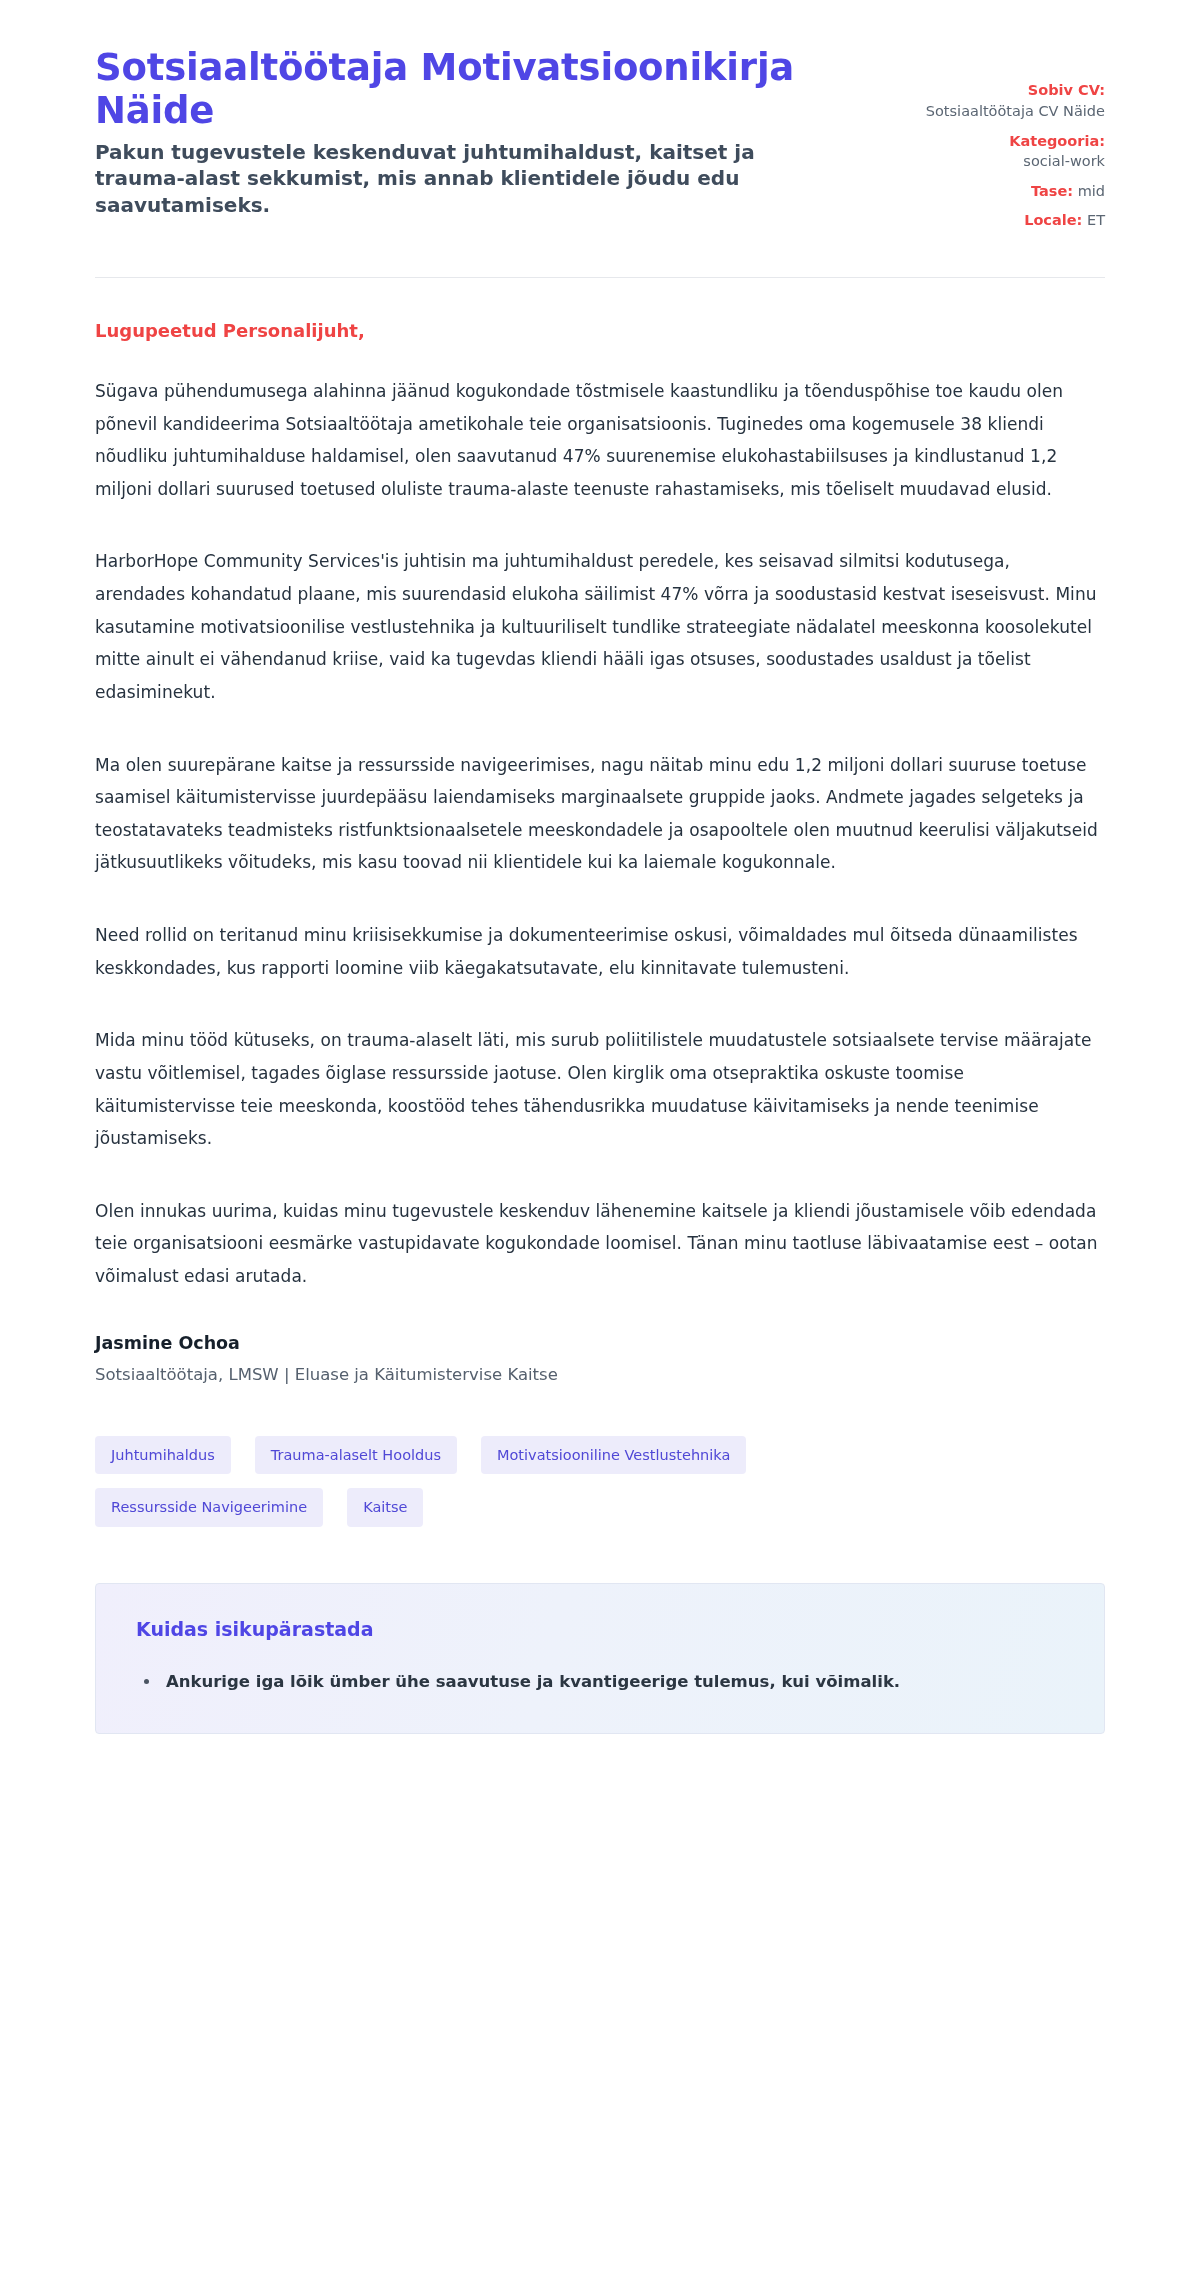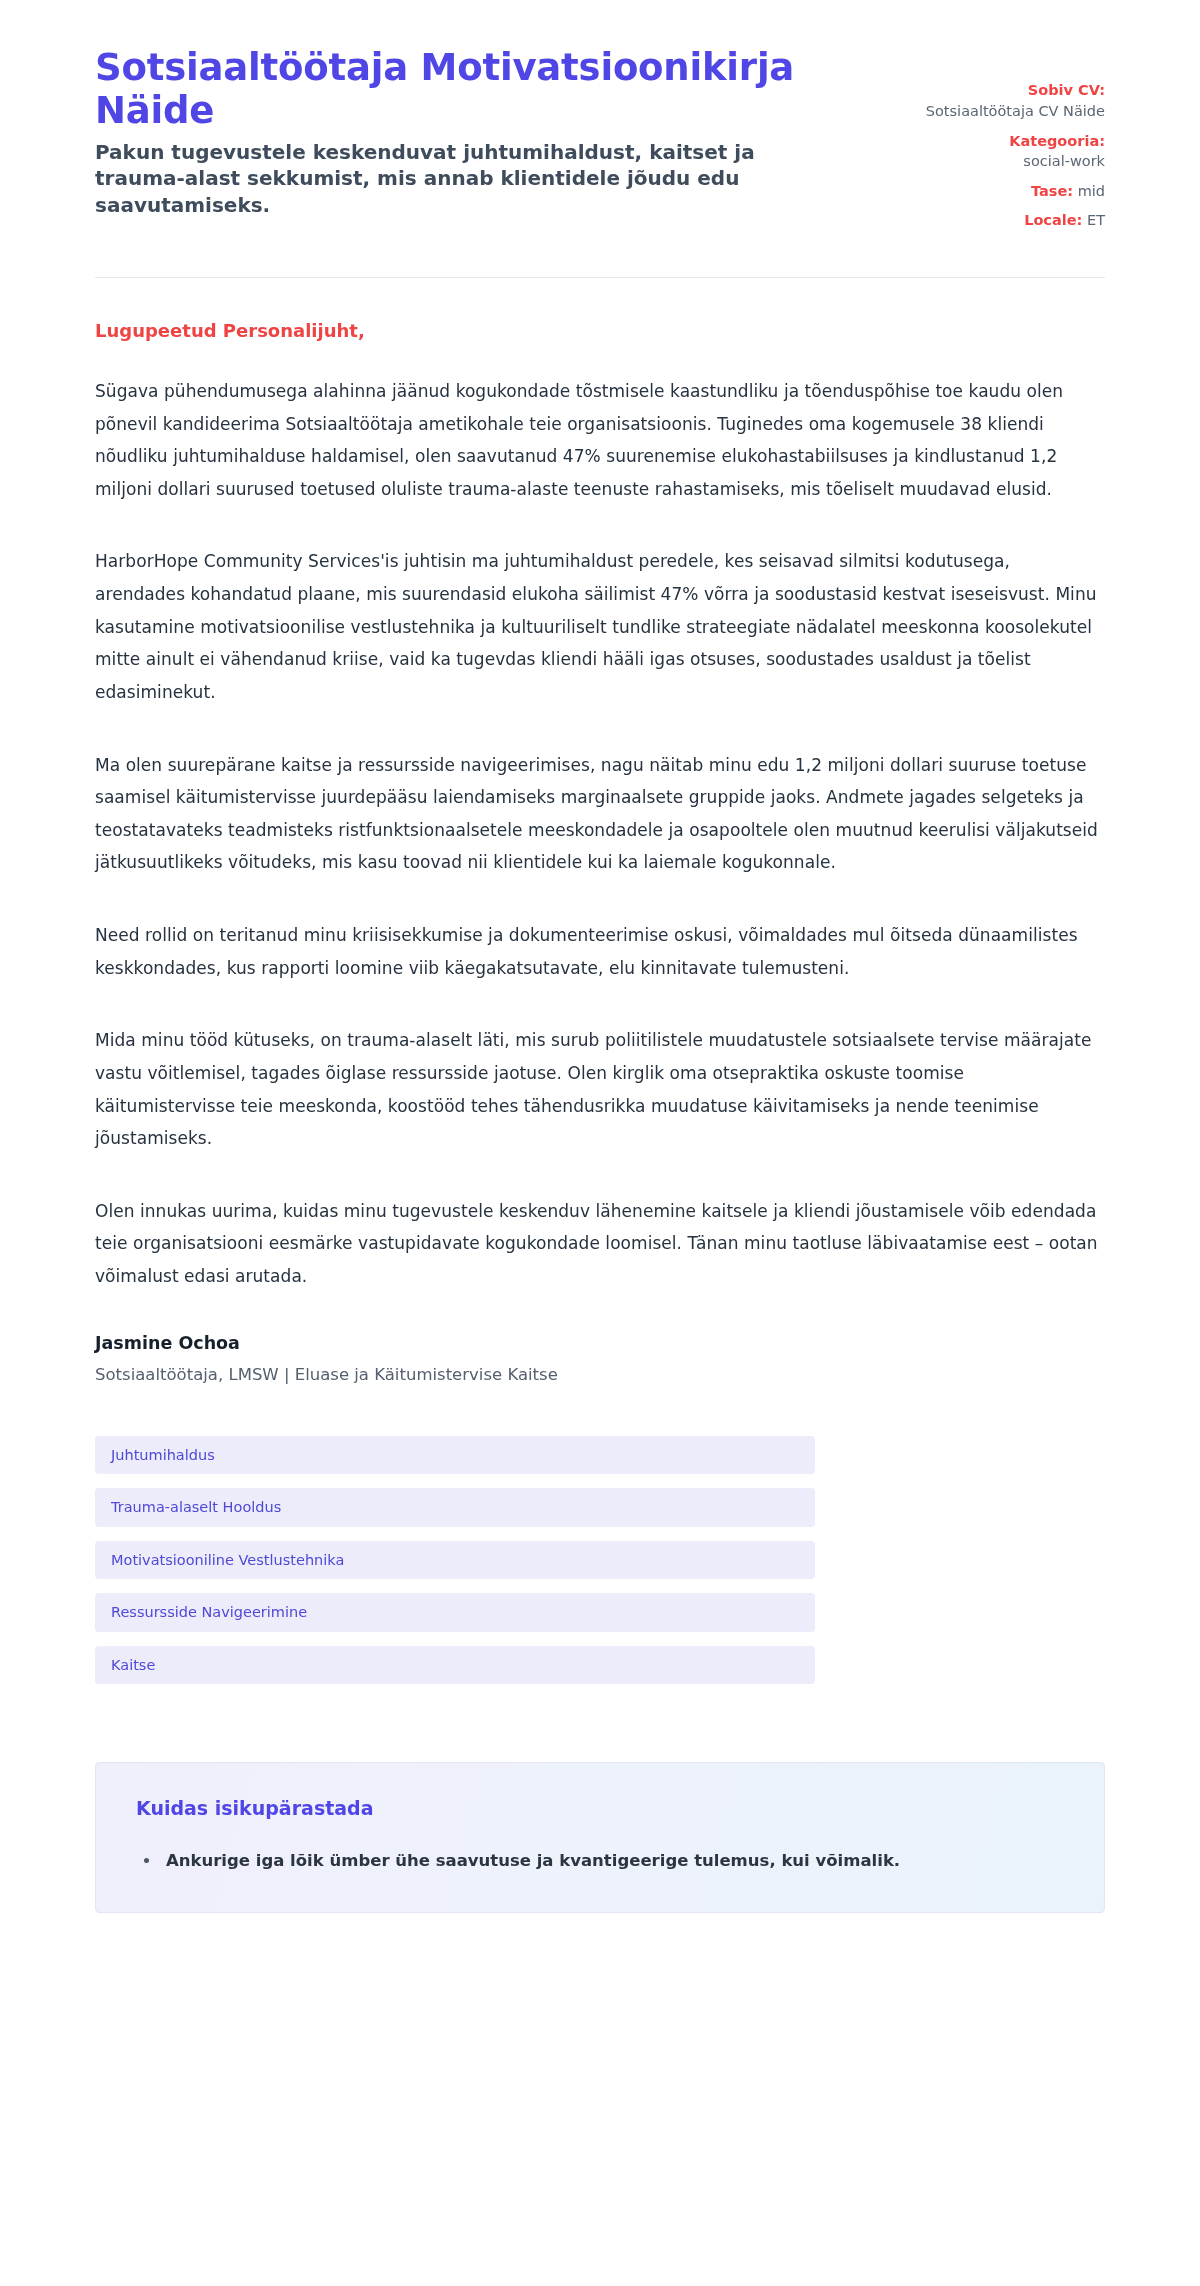--- a/index.html
+++ b/index.html
@@ -112,35 +112,34 @@
     color: #55606e;
   }
 
   
   .tag-list {
     margin-top: 52px;
     display: flex;
     flex-wrap: wrap;
     gap: 14px 24px;
     max-width: 720px;
-    flex-direction: column;
   }
   .tag {
     background: #edecfb;
     color: #5048d6;
     font-size: 14.5px;
     line-height: 1;
     padding: 12px 16px;
     border-radius: 4px;
     white-space: nowrap;
   }
 
   
   .callout {
-    margin-top: 78px;
+    margin-top: 56px;
     background: linear-gradient(105deg, #f0effc 0%, #eef2fb 45%, #eaf3fa 100%);
     border: 1px solid #e1e6f2;
     border-radius: 4px;
     padding: 34px 40px 36px 40px;
   }
   .callout-title {
     margin: 0 0 26px 0;
     font-size: 19px;
     font-weight: 700;
     color: #4f46e5;

